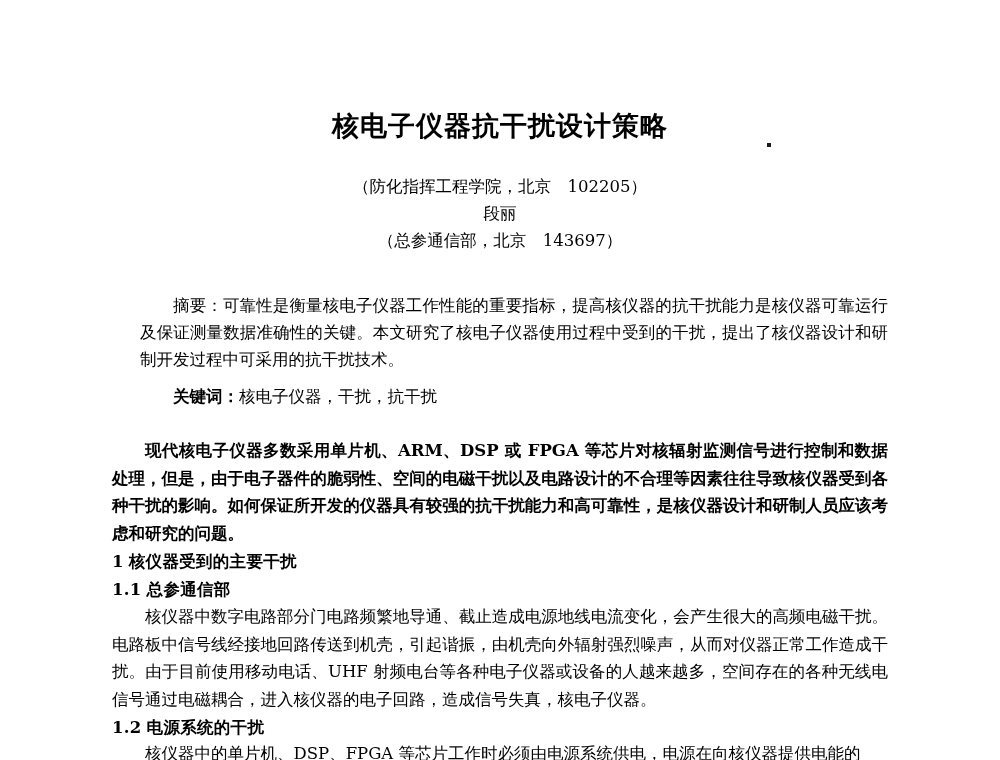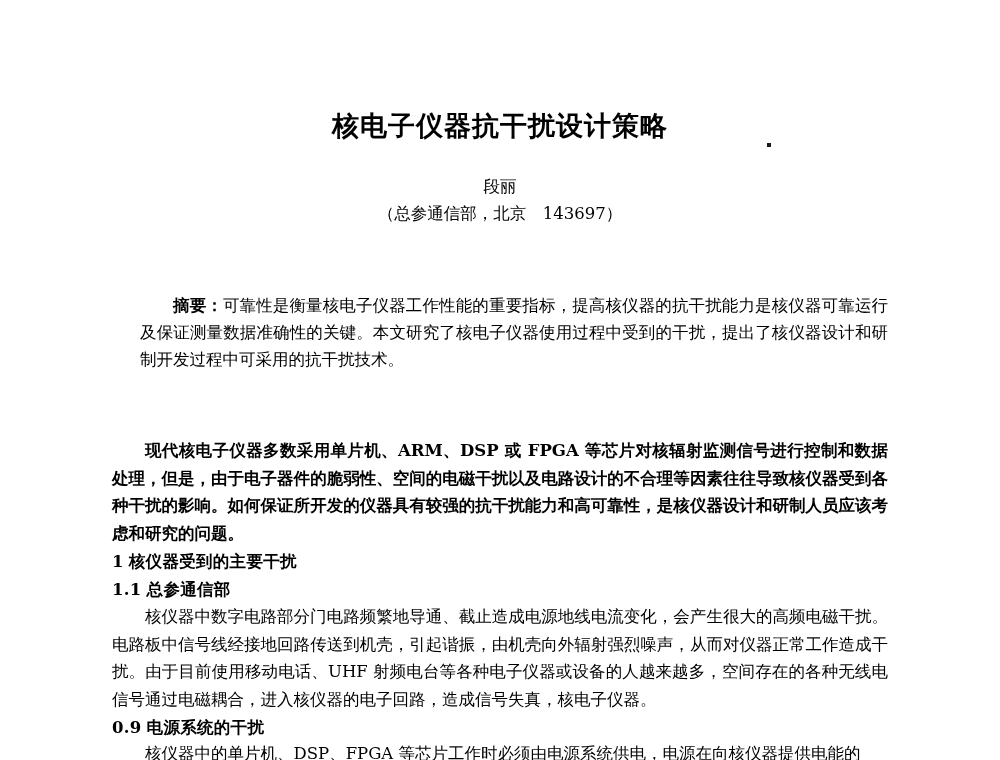--- a/index.html
+++ b/index.html
@@ -67,21 +67,21 @@
     left: 140px;
     top: 292px;
     width: 748px;
     font-size: 16.5px;
     line-height: 27px;
     text-align: justify;
     text-justify: inter-ideograph;
     text-indent: 2em;
   }
   .abstract .lead {
-    font-weight: bold;
+    font-weight: normal;
   }
 
   .keywords {
     position: absolute;
     left: 140px;
     top: 383px;
     width: 748px;
     font-size: 16.5px;
     line-height: 27px;
     text-indent: 2em;
@@ -127,36 +127,38 @@
 </head>
 <body>
 
 <div class="page">
 
   <div class="title">核电子仪器抗干扰设计策略</div>
 
   <div class="title-mark"></div>
 
   <div class="authors">
+    <span class="line">（防化指挥工程学院，北京　102205）</span>
     <span class="line">段丽</span>
     <span class="line">（总参通信部，北京　143697）</span>
   </div>
 
   <div class="abstract"><span class="lead">摘要：</span><span>可靠性是衡量核电子仪器工作性能的重要指标，提高核仪器的抗干扰能力是核仪器可靠运行及保证测量数据准确性的关键。本文研究了核电子仪器使用过程中受到的干扰，提出了核仪器设计和研制开发过程中可采用的抗干扰技术。</span></div>
 
+  <div class="keywords"><span class="lead">关键词：</span><span>核电子仪器，干扰，抗干扰</span></div>
 
   <div class="body-block">
 
     <p class="para" id="intro-para">现代核电子仪器多数采用单片机、ARM、DSP 或 FPGA 等芯片对核辐射监测信号进行控制和数据处理，但是，由于电子器件的脆弱性、空间的电磁干扰以及电路设计的不合理等因素往往导致核仪器受到各种干扰的影响。如何保证所开发的仪器具有较强的抗干扰能力和高可靠性，是核仪器设计和研制人员应该考虑和研究的问题。</p>
 
     <h2 class="heading" id="h1"><span class="num">1</span><span>核仪器受到的主要干扰</span></h2>
 
     <h3 class="heading" id="h11"><span class="num">1.1</span><span>总参通信部</span></h3>
 
     <p class="para" id="p11">核仪器中数字电路部分门电路频繁地导通、截止造成电源地线电流变化，会产生很大的高频电磁干扰。电路板中信号线经接地回路传送到机壳，引起谐振，由机壳向外辐射强烈噪声，从而对仪器正常工作造成干扰。由于目前使用移动电话、UHF 射频电台等各种电子仪器或设备的人越来越多，空间存在的各种无线电信号通过电磁耦合，进入核仪器的电子回路，造成信号失真，核电子仪器。</p>
 
-    <h3 class="heading" id="h12"><span class="num">0.9</span><span>电源系统的干扰</span></h3>
+    <h3 class="heading" id="h12"><span class="num">1.2</span><span>电源系统的干扰</span></h3>
 
     <p class="para" id="p12">核仪器中的单片机、DSP、FPGA 等芯片工作时必须由电源系统供电，电源在向核仪器提供电能的</p>
 
   </div>
 
 </div>
 
 </body></html>

